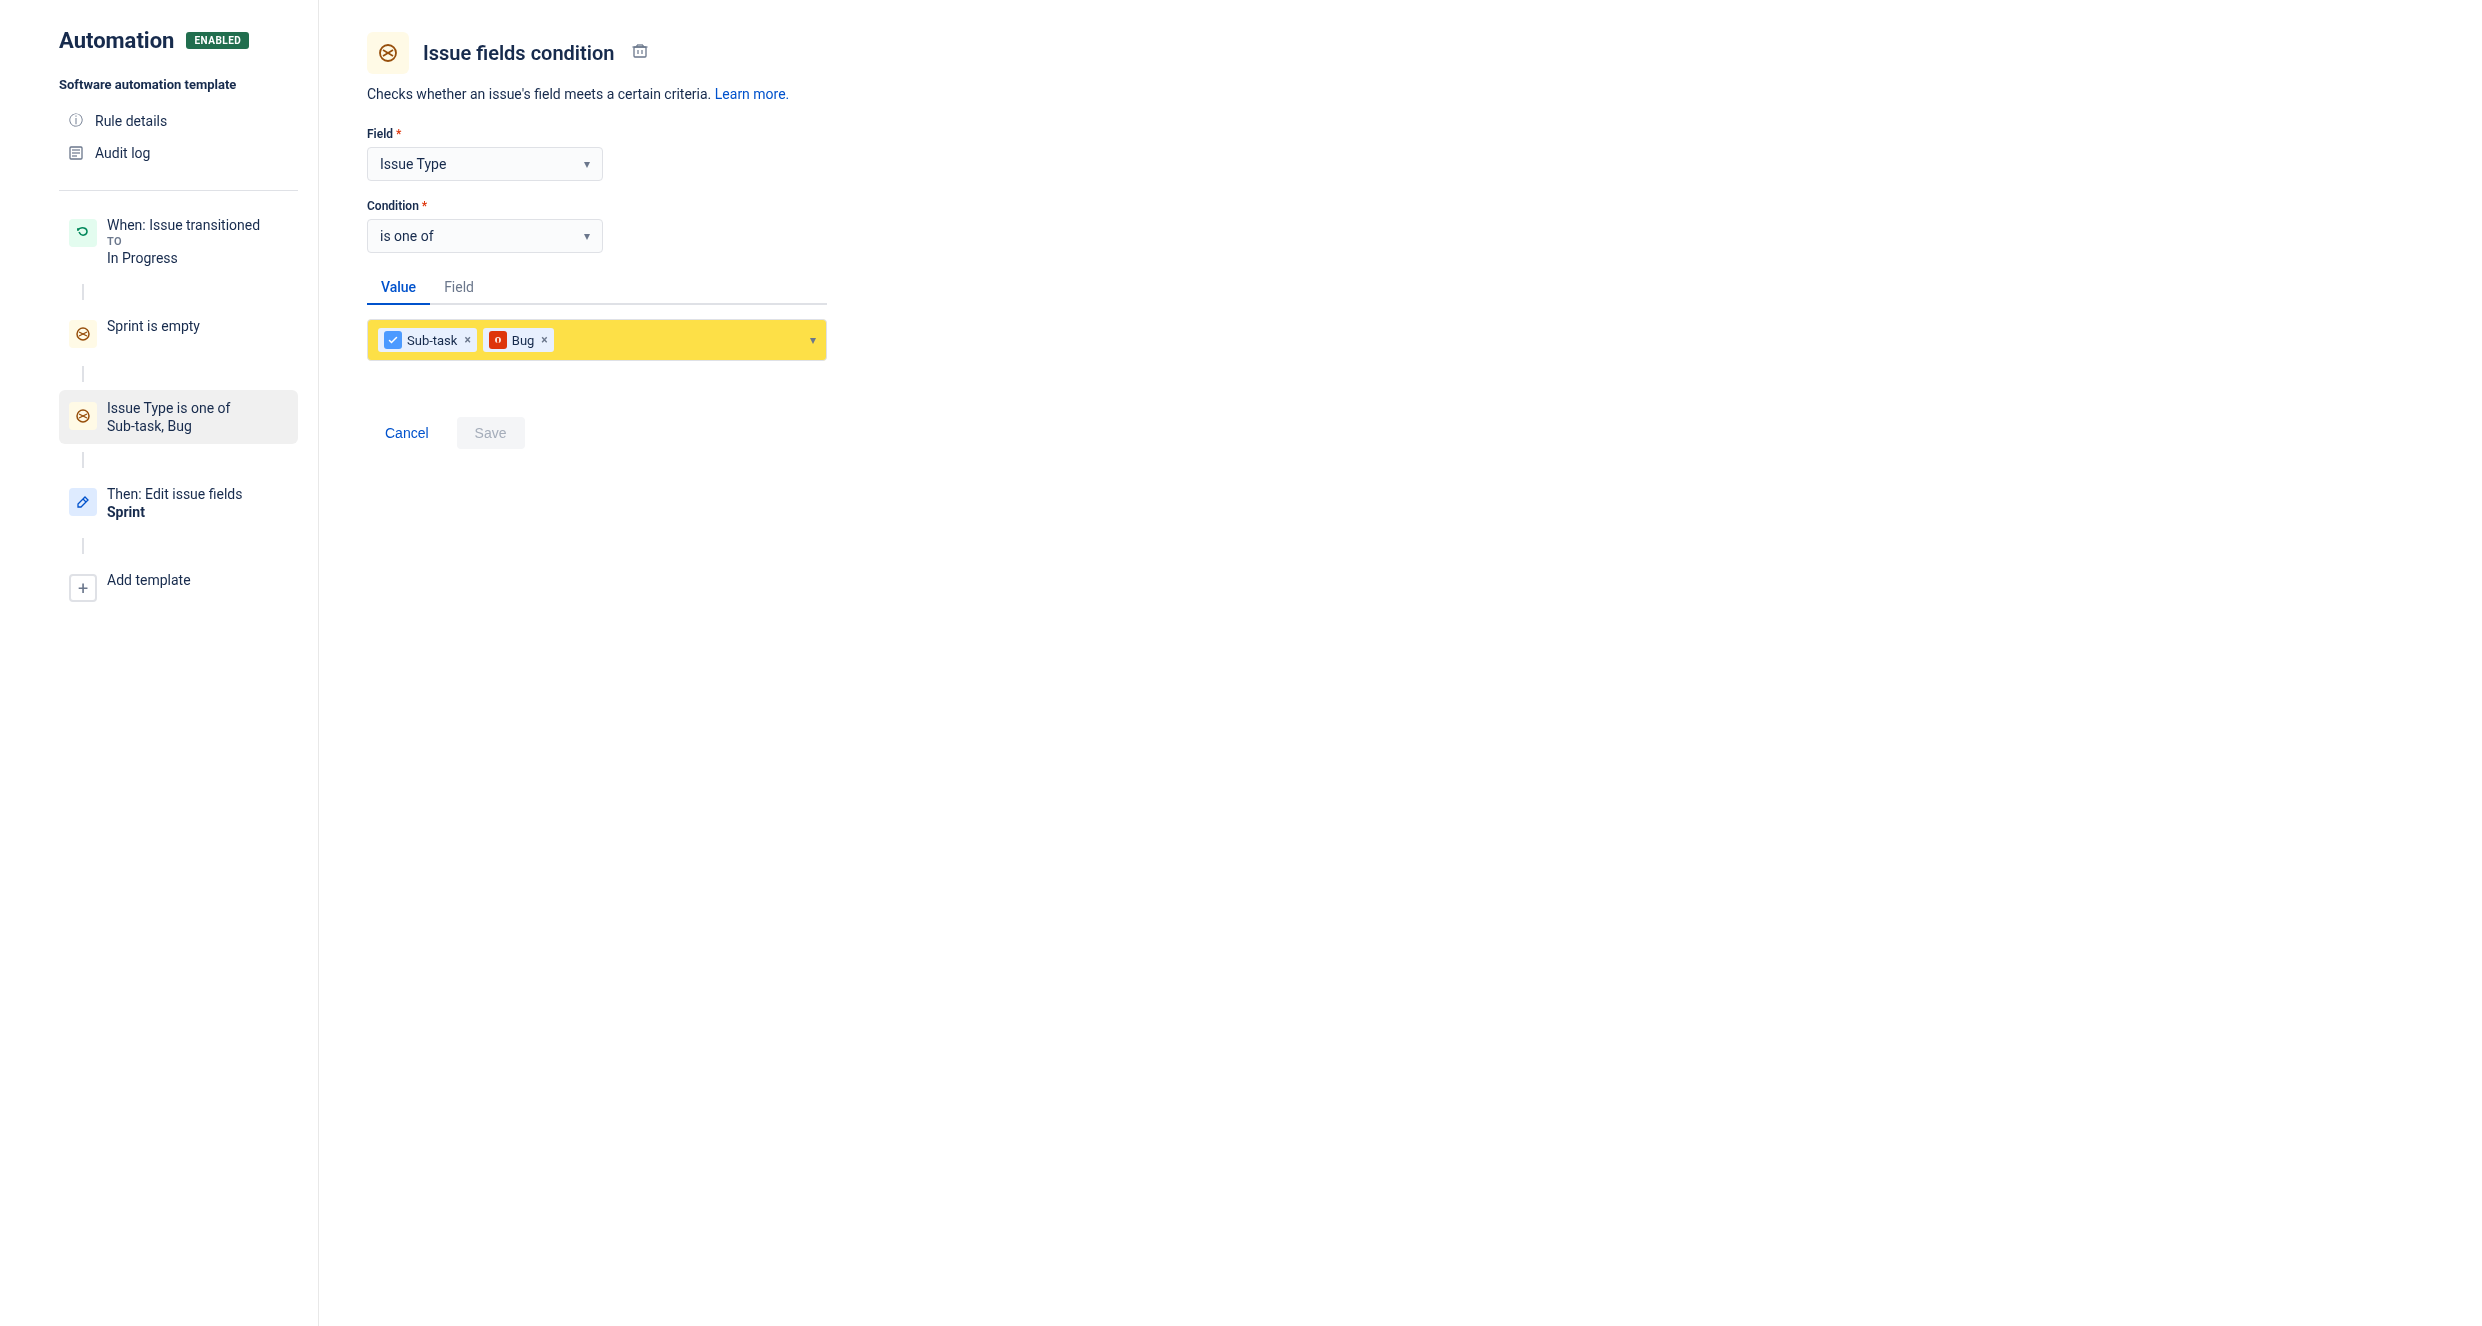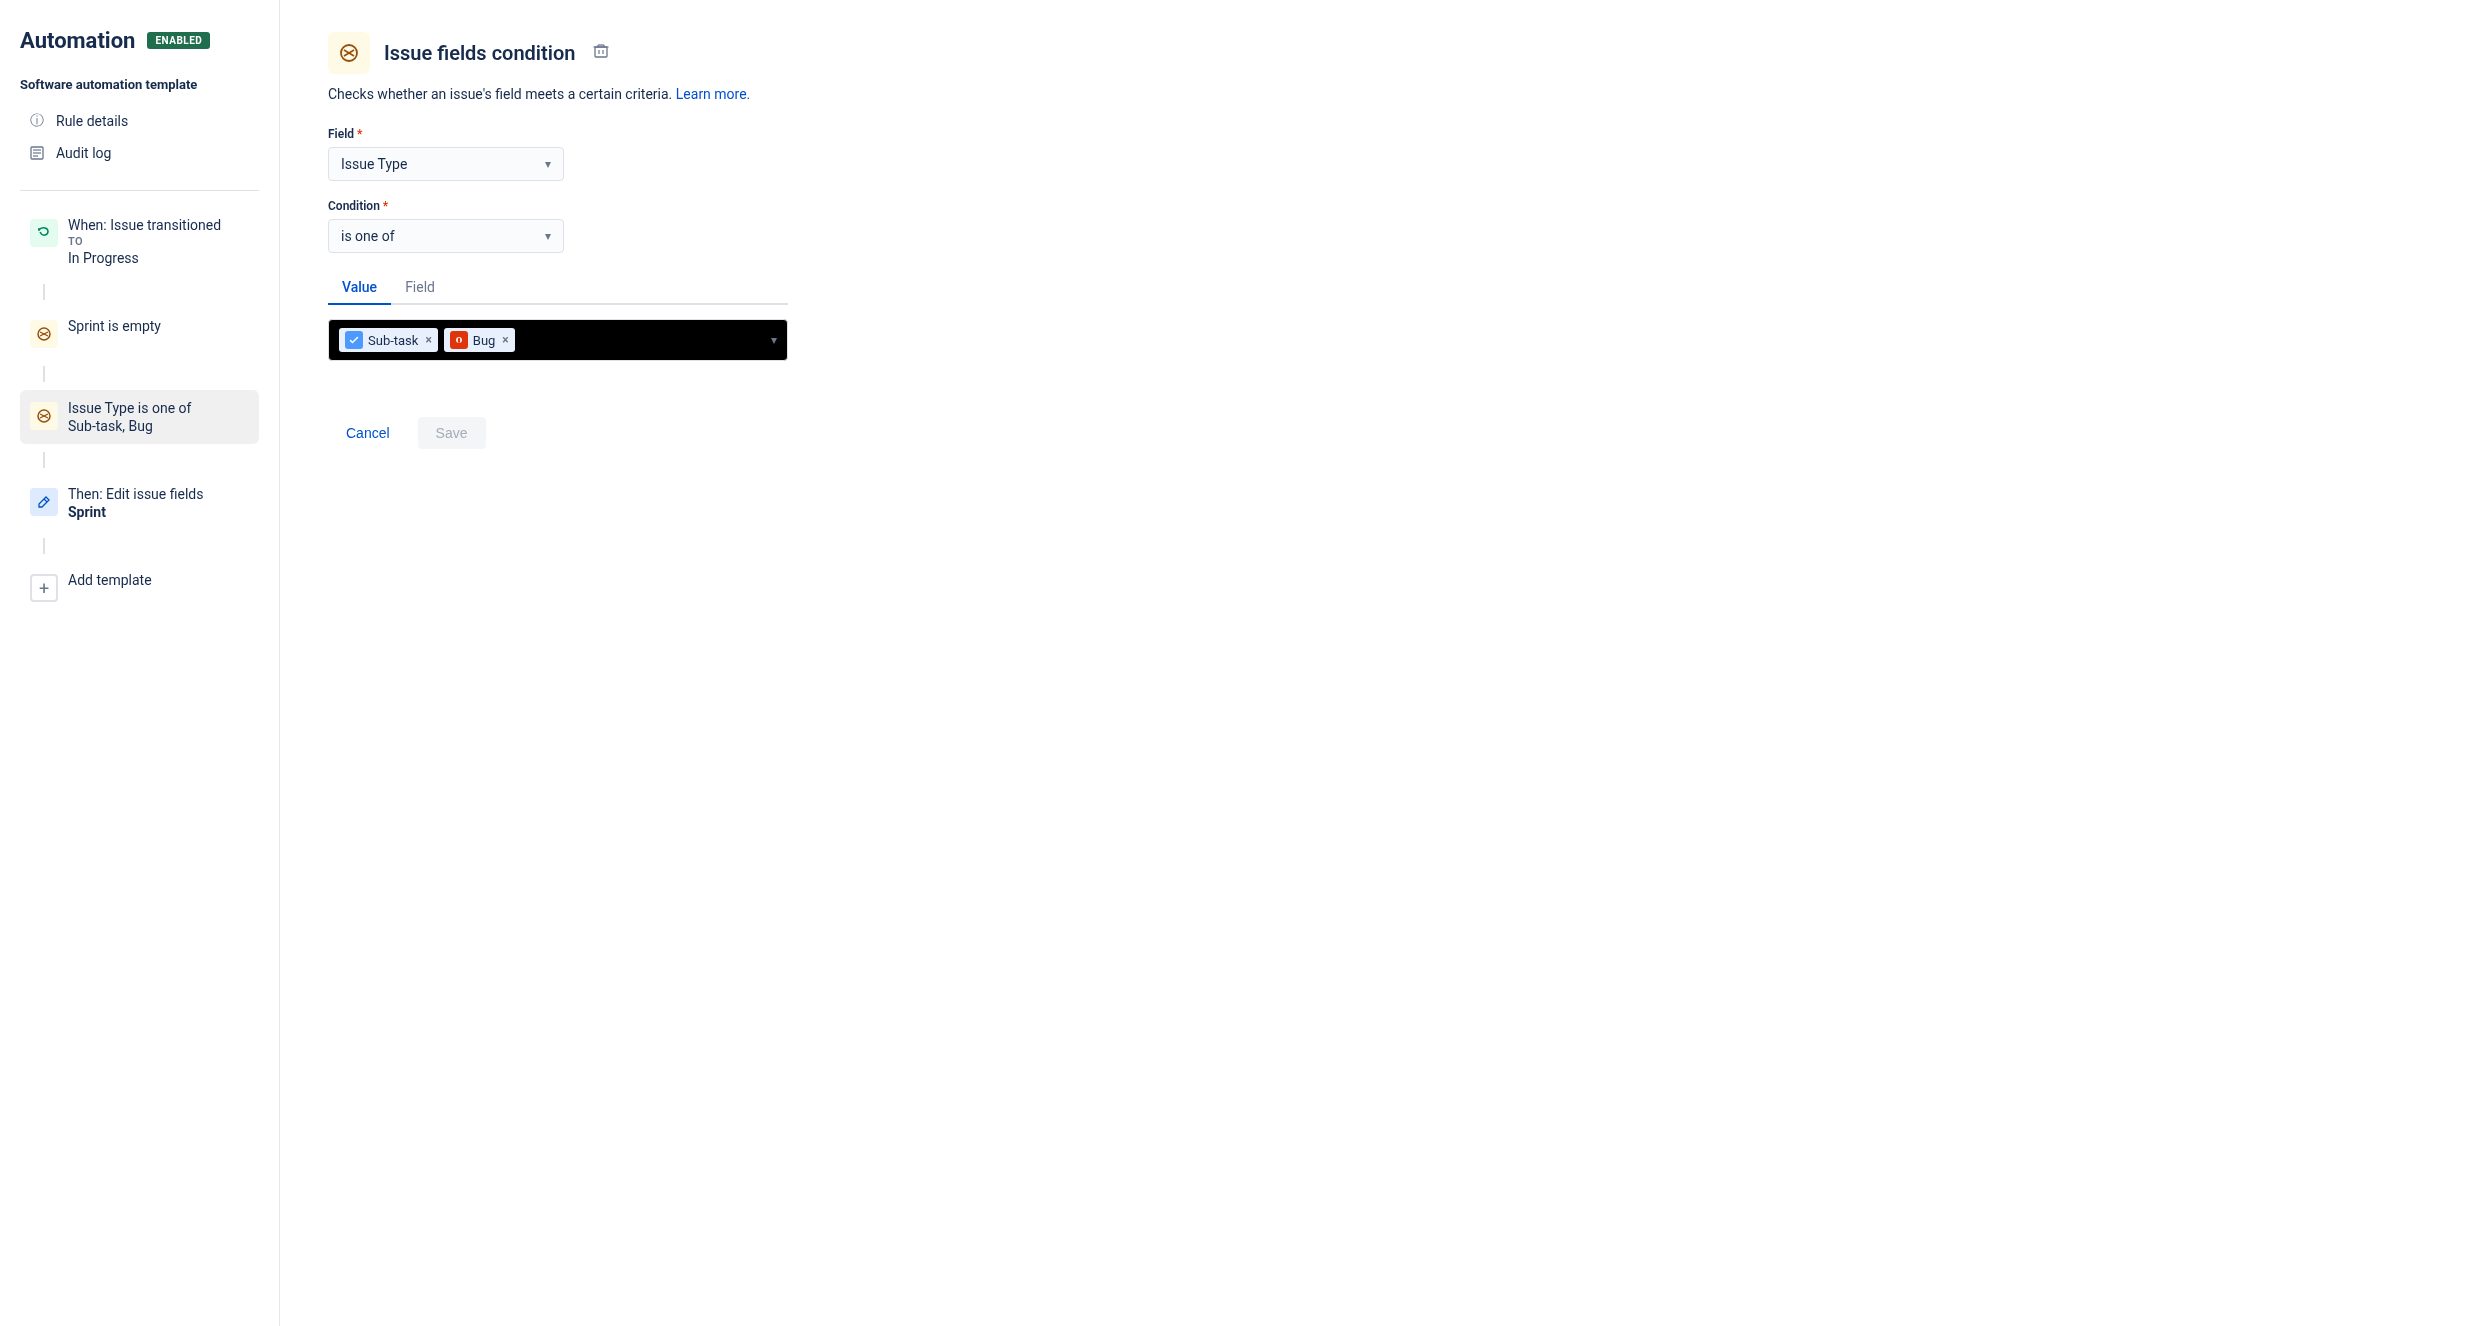--- a/index.html
+++ b/index.html
@@ -7,20 +7,21 @@
       font-family: -apple-system, BlinkMacSystemFont, "Segoe UI", Roboto, Helvetica, Arial, sans-serif;
       background: #fff;
       color: #172b4d;
       font-size: 14px;
     }
 
     .app-container {
       display: flex;
       height: 100vh;
       min-height: 600px;
+      padding-left: 39px;
     }
 
     
     .sidebar {
       width: 280px;
       min-width: 280px;
       padding: 28px 20px;
       border-right: 1px solid #e8e8e8;
       display: flex;
       flex-direction: column;
@@ -297,21 +298,21 @@
 
     
     .value-input-area {
       display: flex;
       align-items: center;
       flex-wrap: wrap;
       gap: 6px;
       border: 1px solid #dfe1e6;
       border-radius: 4px;
       padding: 6px 10px;
-      background: #000000;
+      background: #fde047;
       width: 460px;
       min-height: 42px;
       cursor: pointer;
     }
 
     .value-tag {
       display: flex;
       align-items: center;
       gap: 5px;
       background: #e8f0fe;

